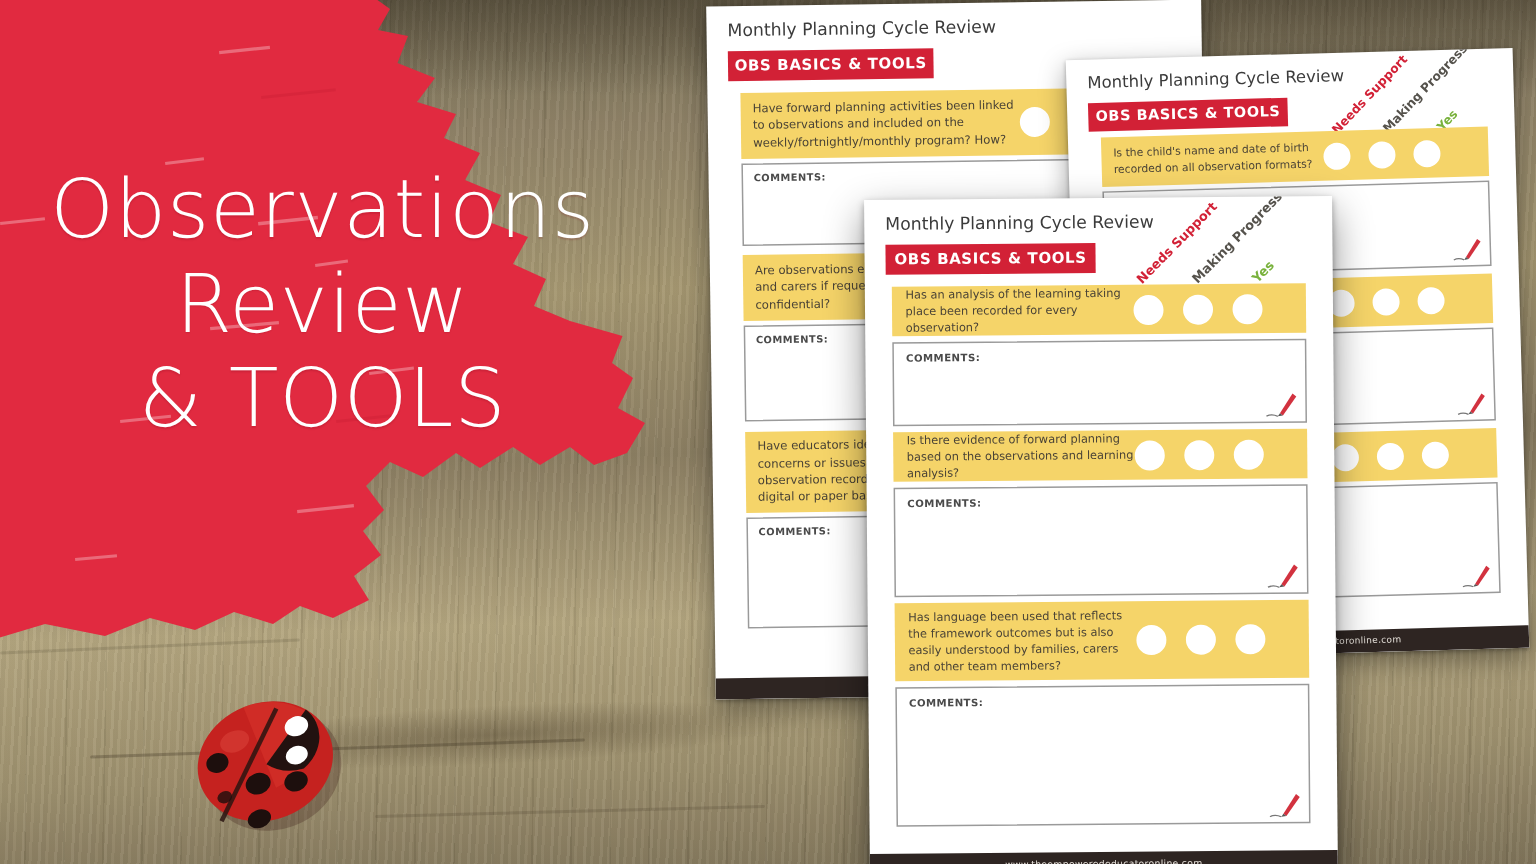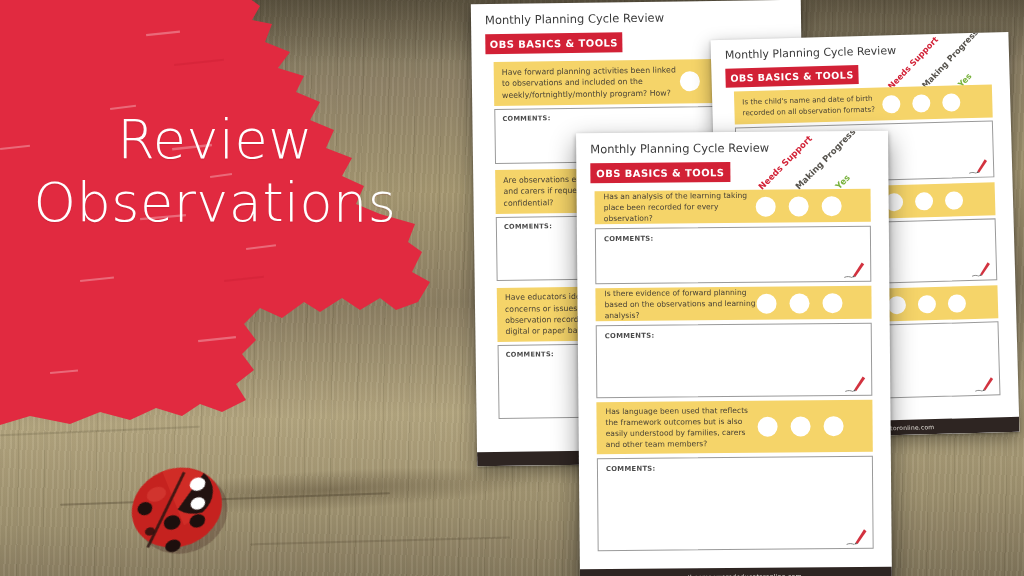--- a/index.html
+++ b/index.html
@@ -150,22 +150,23 @@
         <rect x="40" y="168" width="30" height="2" transform="rotate(-6 40 168)"></rect>
       </g>
       <g fill="#c81e33" opacity="0.35">
         <rect x="214" y="84" width="50" height="2" transform="rotate(-6 214 84)"></rect>
         <rect x="264" y="300" width="40" height="2" transform="rotate(-6 264 300)"></rect>
       </g>
     </svg>
   </div>
 
   <div class="headline">
+    <span class="l">Observations</span>
     <span class="l">Review</span>
-    <span class="l">Observations</span>
+    <span class="l">&amp; TOOLS</span>
   </div>
 
   <div class="bug">
     <svg viewBox="0 0 120 112" aria-hidden="true">
       <ellipse cx="58" cy="60" rx="46" ry="40" fill="#3a1a14" opacity="0.28" transform="translate(3,5)"></ellipse>
       <ellipse cx="58" cy="58" rx="46" ry="39" fill="#c5221f"></ellipse>
       <path d="M58,19 a46,39 0 0 1 42,26 a46,39 0 0 1 -42,32 Z" fill="#d8352c" opacity="0.55"></path>
       <path d="M96,36 a30,26 0 0 1 -16,36 a30,26 0 0 1 -22,-12 Z" fill="#221210"></path>
       <ellipse cx="86" cy="44" rx="8" ry="6.5" fill="#ffffff"></ellipse>
       <ellipse cx="79" cy="62" rx="7.5" ry="6" fill="#ffffff"></ellipse>

